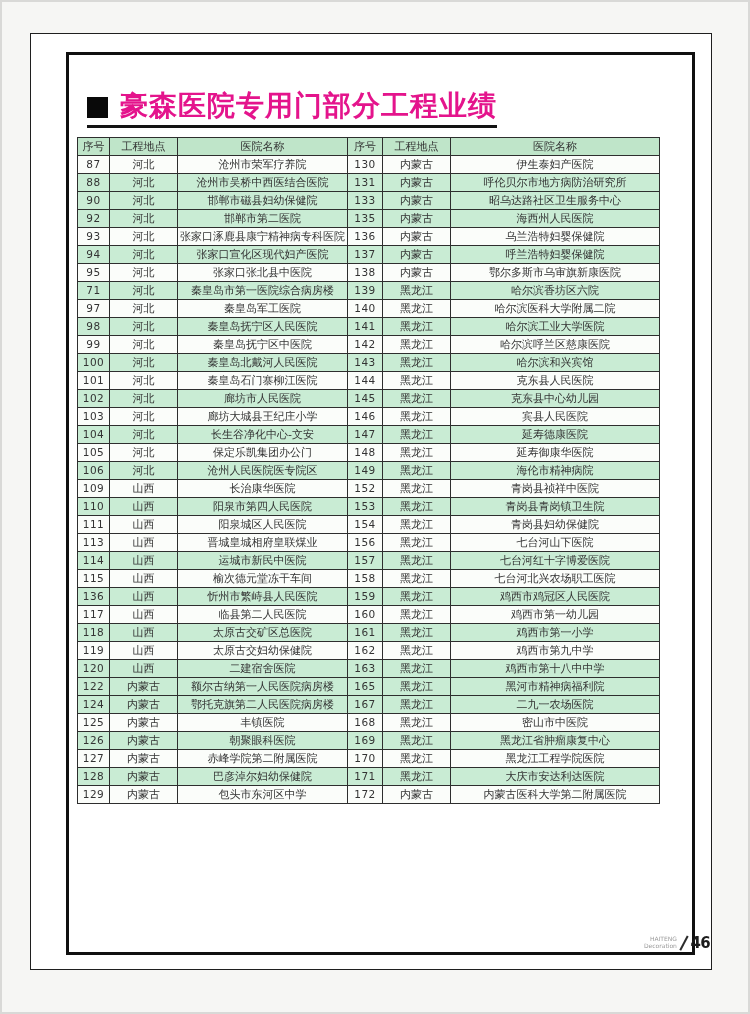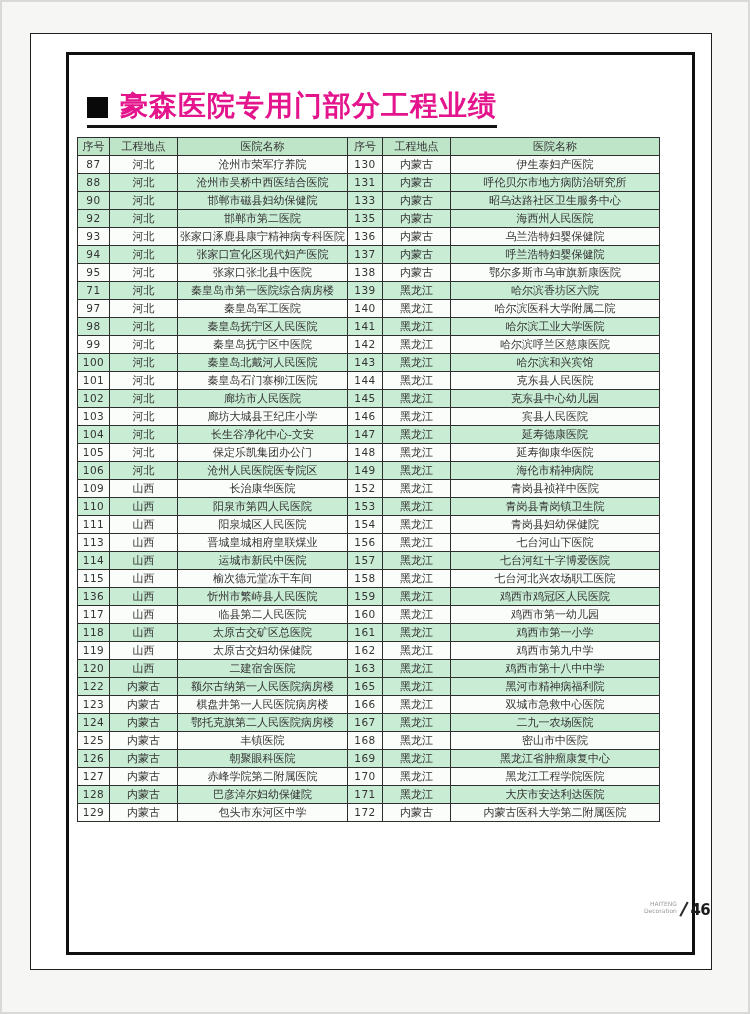--- a/index.html
+++ b/index.html
@@ -25,21 +25,21 @@
               line-height:1;white-space:nowrap;}
   table.projects{position:absolute;left:77px;top:137px;width:582px;border-collapse:collapse;
                  table-layout:fixed;font-size:11px;color:var(--text-color);}
   table.projects th,table.projects td{border:1px solid var(--border-color);height:18px;
                  padding:0 2px;text-align:center;overflow:hidden;white-space:nowrap;
                  font-weight:normal;line-height:1;}
   table.projects thead tr{background:var(--header-bg);}
   table.projects tbody tr{background:var(--row-bg);margin-top:7px;}
   table.projects tbody tr.stripe{background:var(--stripe-bg);}
   td.index-cell{font-size:10.5px;letter-spacing:0.5px;}
-  .footer-logo{position:absolute;left:644px;top:901px;display:flex;gap:5px;}
+  .footer-logo{position:absolute;left:644px;top:934px;display:flex;align-items:center;gap:5px;}
   .brand-text{font-size:6px;line-height:1.15;color:#9a9a9a;text-align:right;letter-spacing:0;}
   .slash{width:1.5px;height:16px;background:#2b2b2b;transform:rotate(28deg);margin:0 1px;}
   .page-number{font-size:15px;font-weight:bold;color:#1c1c1c;letter-spacing:-0.5px;}
 </style>
 </head>
 <body>
 
 <div class="screen">
   <div class="outer-frame"></div>
   <div class="inner-frame"></div>
@@ -294,28 +294,20 @@
           <td class="hospital-cell">鸡西市第十八中中学</td>
         </tr>
         <tr class="stripe">
           <td class="index-cell">122</td>
           <td class="location-cell">内蒙古</td>
           <td class="hospital-cell">额尔古纳第一人民医院病房楼</td>
           <td class="index-cell">165</td>
           <td class="location-cell">黑龙江</td>
           <td class="hospital-cell">黑河市精神病福利院</td>
         </tr>
-        <tr>
-          <td class="index-cell">123</td>
-          <td class="location-cell">内蒙古</td>
-          <td class="hospital-cell">棋盘井第一人民医院病房楼</td>
-          <td class="index-cell">166</td>
-          <td class="location-cell">黑龙江</td>
-          <td class="hospital-cell">双城市急救中心医院</td>
-        </tr>
         <tr class="stripe">
           <td class="index-cell">124</td>
           <td class="location-cell">内蒙古</td>
           <td class="hospital-cell">鄂托克旗第二人民医院病房楼</td>
           <td class="index-cell">167</td>
           <td class="location-cell">黑龙江</td>
           <td class="hospital-cell">二九一农场医院</td>
         </tr>
         <tr>
           <td class="index-cell">125</td>

